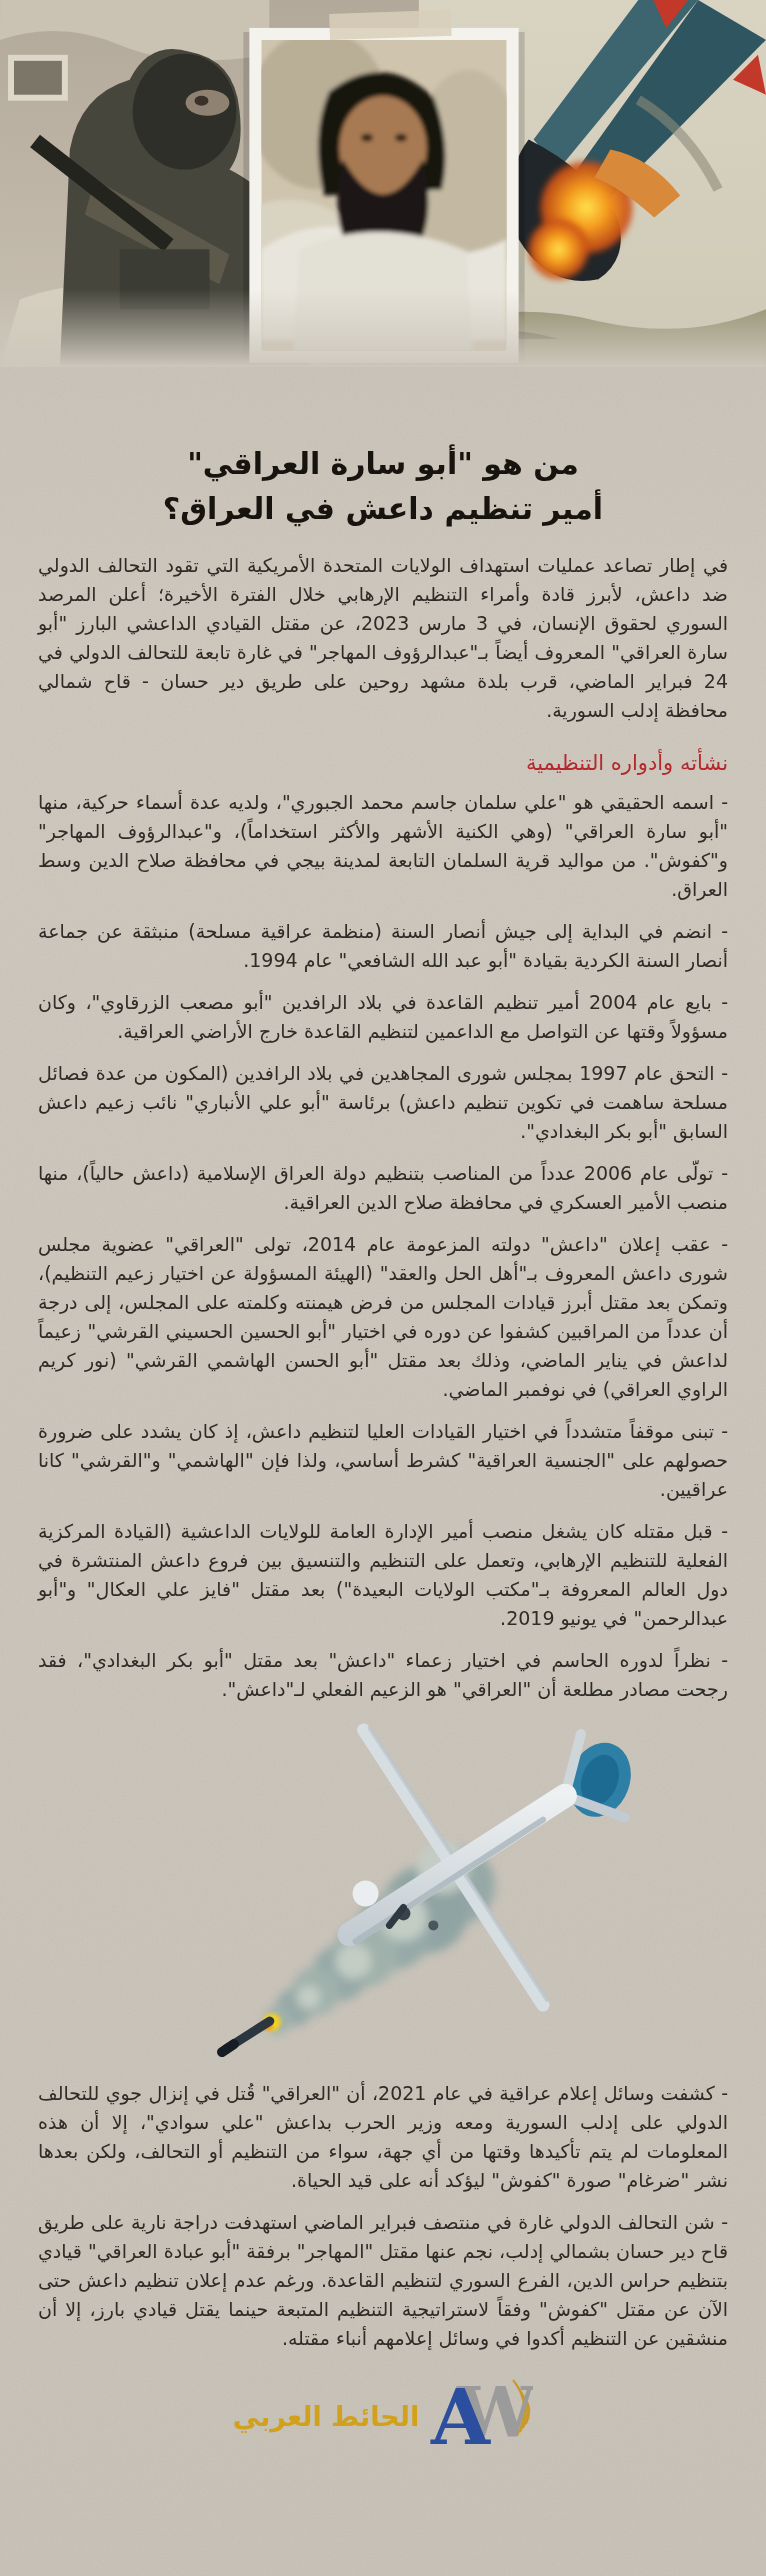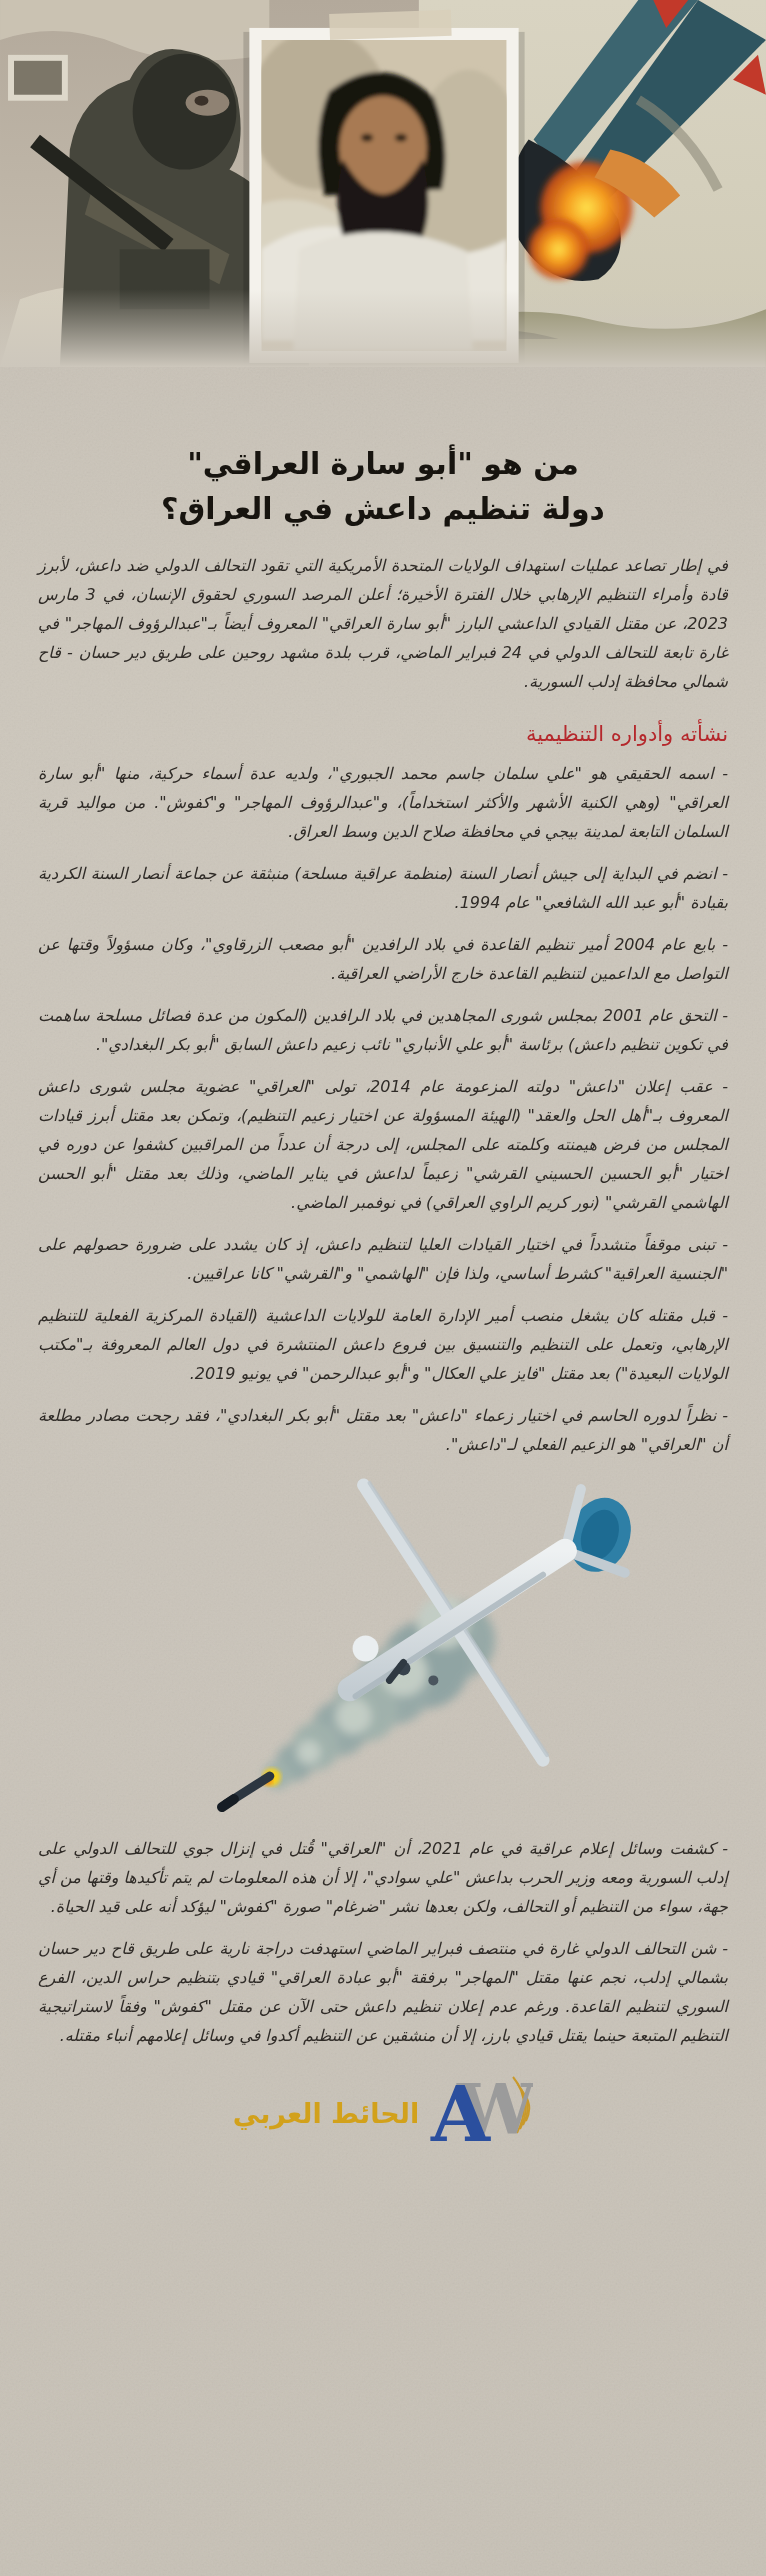--- a/index.html
+++ b/index.html
@@ -6,21 +6,21 @@
   .page{
     position:relative;width:766px;height:2576px;margin:0 auto;overflow:hidden;
     background:linear-gradient(180deg,#c3bcb1 0%,#cdc7bc 25%,#cac4ba 60%,#c7c1b6 100%);
     font-family:"DejaVu Sans","Liberation Sans",sans-serif;direction:rtl;
   }
   .texture{position:absolute;inset:0;opacity:.45;pointer-events:none;}
   .collage{position:relative;width:766px;height:367px;}
   .collage svg{display:block;}
   .content{position:relative;padding:0 38px;}
   h1.title{margin:74px 0 0;text-align:center;font-size:30px;line-height:1.5;color:#17140f;font-weight:bold;letter-spacing:0;}
-  p.intro,p.bullet{font-size:16px;line-height:29px;color:#2f2b27;text-align:justify;text-align-last:right;margin:13px 0;font-style:italic;}
+  p.intro,p.bullet{font-size:19px;line-height:29px;color:#2f2b27;text-align:justify;text-align-last:right;margin:13px 0;}
   p.intro{margin-top:20px;}
   h2.section-heading{color:#b5282c;font-size:21px;font-weight:normal;margin:26px 0 8px;}
   .drone-figure{width:599px;margin:14px auto 4px;}
   .footerblock{margin-top:4px;text-align:center;}
   .brand-row{display:flex;direction:ltr;justify-content:center;align-items:center;gap:10px;}
   .brand-name{color:#d2a11b;font-size:27px;font-weight:bold;transform:translateY(6px);}
 </style>
 </head>
 <body>
 
@@ -121,31 +121,32 @@
       </g>
 
       <rect x="0" y="290" width="768" height="78" fill="url(#fadeBottom)"></rect>
     </svg>
   </header>
 
   <main class="content">
 
     <h1 class="title">
       <span>من هو "أبو سارة العراقي"</span><br>
-      <span>دولة تنظيم داعش في العراق؟</span>
+      <span>أمير تنظيم داعش في العراق؟</span>
     </h1>
 
     <p class="intro">في إطار تصاعد عمليات استهداف الولايات المتحدة الأمريكية التي تقود التحالف الدولي ضد داعش، لأبرز قادة وأمراء التنظيم الإرهابي خلال الفترة الأخيرة؛ أعلن المرصد السوري لحقوق الإنسان، في 3 مارس 2023، عن مقتل القيادي الداعشي البارز "أبو سارة العراقي" المعروف أيضاً بـ"عبدالرؤوف المهاجر" في غارة تابعة للتحالف الدولي في 24 فبراير الماضي، قرب بلدة مشهد روحين على طريق دير حسان - قاح شمالي محافظة إدلب السورية.</p>
 
     <h2 class="section-heading">نشأته وأدواره التنظيمية</h2>
 
     <p class="bullet">- اسمه الحقيقي هو "علي سلمان جاسم محمد الجبوري"، ولديه عدة أسماء حركية، منها "أبو سارة العراقي" (وهي الكنية الأشهر والأكثر استخداماً)، و"عبدالرؤوف المهاجر" و"كفوش". من مواليد قرية السلمان التابعة لمدينة بيجي في محافظة صلاح الدين وسط العراق.</p>
     <p class="bullet">- انضم في البداية إلى جيش أنصار السنة (منظمة عراقية مسلحة) منبثقة عن جماعة أنصار السنة الكردية بقيادة "أبو عبد الله الشافعي" عام 1994.</p>
     <p class="bullet">- بايع عام 2004 أمير تنظيم القاعدة في بلاد الرافدين "أبو مصعب الزرقاوي"، وكان مسؤولاً وقتها عن التواصل مع الداعمين لتنظيم القاعدة خارج الأراضي العراقية.</p>
-    <p class="bullet">- التحق عام 2001 بمجلس شورى المجاهدين في بلاد الرافدين (المكون من عدة فصائل مسلحة ساهمت في تكوين تنظيم داعش) برئاسة "أبو علي الأنباري" نائب زعيم داعش السابق "أبو بكر البغدادي".</p>
+    <p class="bullet">- التحق عام 1997 بمجلس شورى المجاهدين في بلاد الرافدين (المكون من عدة فصائل مسلحة ساهمت في تكوين تنظيم داعش) برئاسة "أبو علي الأنباري" نائب زعيم داعش السابق "أبو بكر البغدادي".</p>
+    <p class="bullet">- تولّى عام 2006 عدداً من المناصب بتنظيم دولة العراق الإسلامية (داعش حالياً)، منها منصب الأمير العسكري في محافظة صلاح الدين العراقية.</p>
     <p class="bullet">- عقب إعلان "داعش" دولته المزعومة عام 2014، تولى "العراقي" عضوية مجلس شورى داعش المعروف بـ"أهل الحل والعقد" (الهيئة المسؤولة عن اختيار زعيم التنظيم)، وتمكن بعد مقتل أبرز قيادات المجلس من فرض هيمنته وكلمته على المجلس، إلى درجة أن عدداً من المراقبين كشفوا عن دوره في اختيار "أبو الحسين الحسيني القرشي" زعيماً لداعش في يناير الماضي، وذلك بعد مقتل "أبو الحسن الهاشمي القرشي" (نور كريم الراوي العراقي) في نوفمبر الماضي.</p>
     <p class="bullet">- تبنى موقفاً متشدداً في اختيار القيادات العليا لتنظيم داعش، إذ كان يشدد على ضرورة حصولهم على "الجنسية العراقية" كشرط أساسي، ولذا فإن "الهاشمي" و"القرشي" كانا عراقيين.</p>
     <p class="bullet">- قبل مقتله كان يشغل منصب أمير الإدارة العامة للولايات الداعشية (القيادة المركزية الفعلية للتنظيم الإرهابي، وتعمل على التنظيم والتنسيق بين فروع داعش المنتشرة في دول العالم المعروفة بـ"مكتب الولايات البعيدة") بعد مقتل "فايز علي العكال" و"أبو عبدالرحمن" في يونيو 2019.</p>
     <p class="bullet">- نظراً لدوره الحاسم في اختيار زعماء "داعش" بعد مقتل "أبو بكر البغدادي"، فقد رجحت مصادر مطلعة أن "العراقي" هو الزعيم الفعلي لـ"داعش".</p>
 
     <figure class="drone-figure" style="margin:14px auto 0;">
       <svg width="599" height="344" viewBox="0 0 560 345">
         <defs>
           <filter id="smokeBlur">
               <feGaussianBlur stdDeviation="5"></feGaussianBlur>

